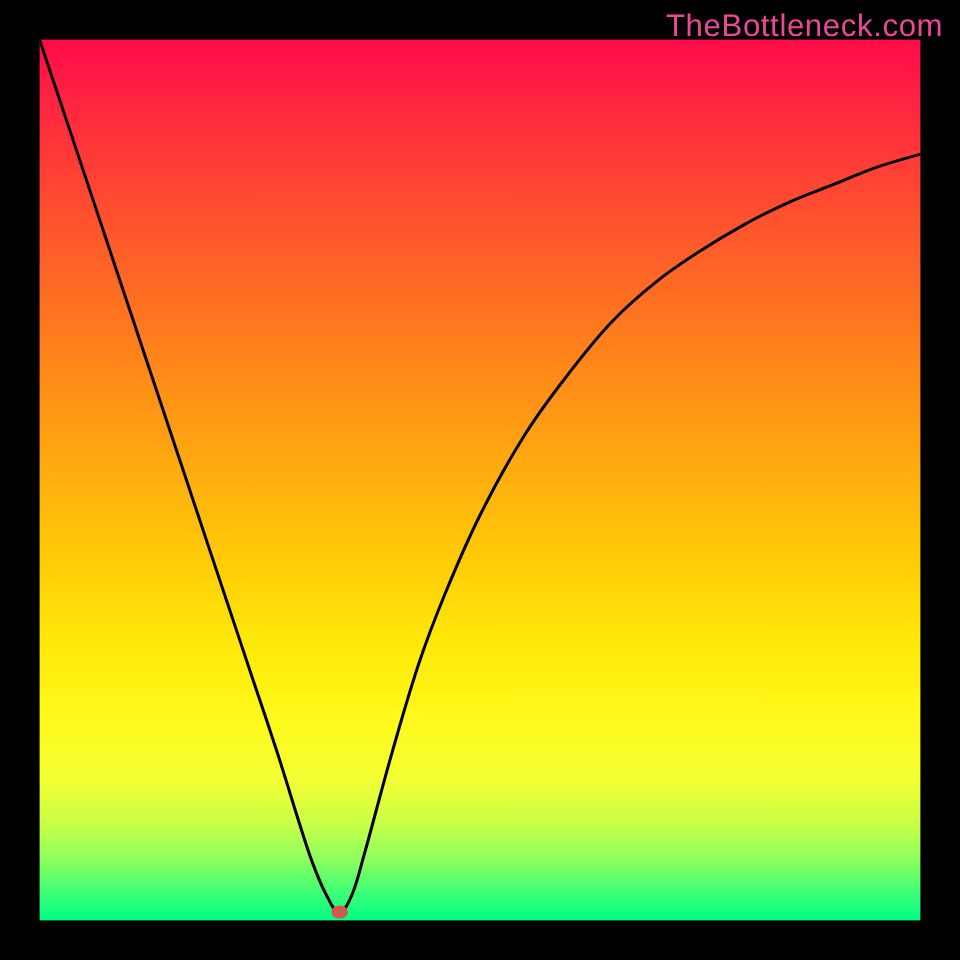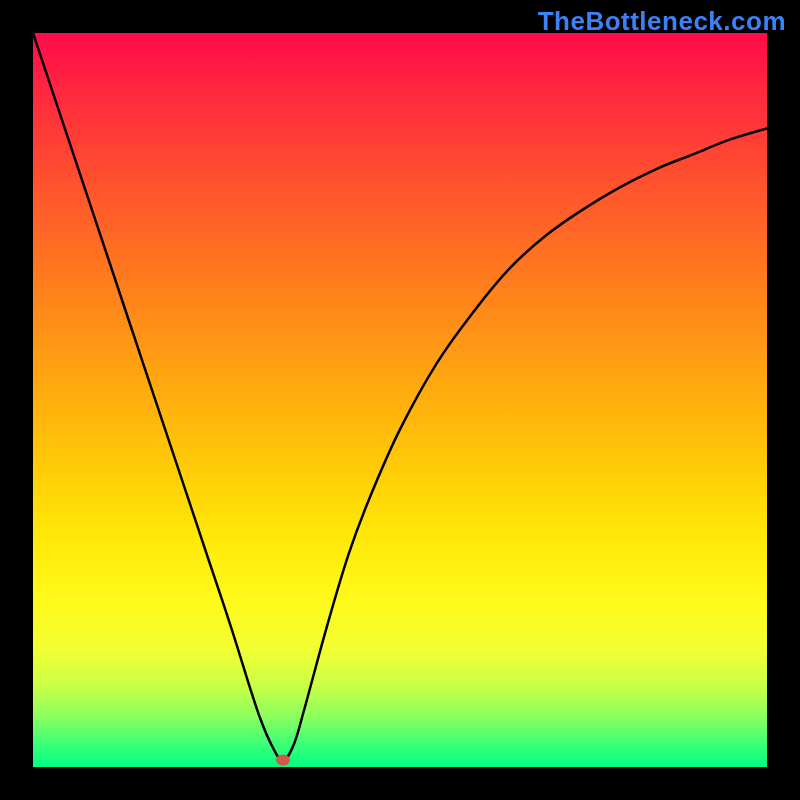--- a/index.html
+++ b/index.html
@@ -7,25 +7,25 @@
   .frame {
     width: 800px;
     height: 800px;
     background: #000;
     position: relative;
   }
   .watermark {
     position: absolute;
     top: 6px;
     right: 14px;
-    color: #3b82f6;
+    color: #ec4899;
     font-family: Arial, Helvetica, sans-serif;
     font-size: 26px;
     letter-spacing: 0.5px;
-    font-weight: 700;
+    font-weight: 400;
     z-index: 10;
   }
   .plot-area {
     position: absolute;
     left: 33px;
     top: 33px;
     width: 734px;
     height: 734px;
     background: linear-gradient(to bottom,
       #ff0b49 0%,

